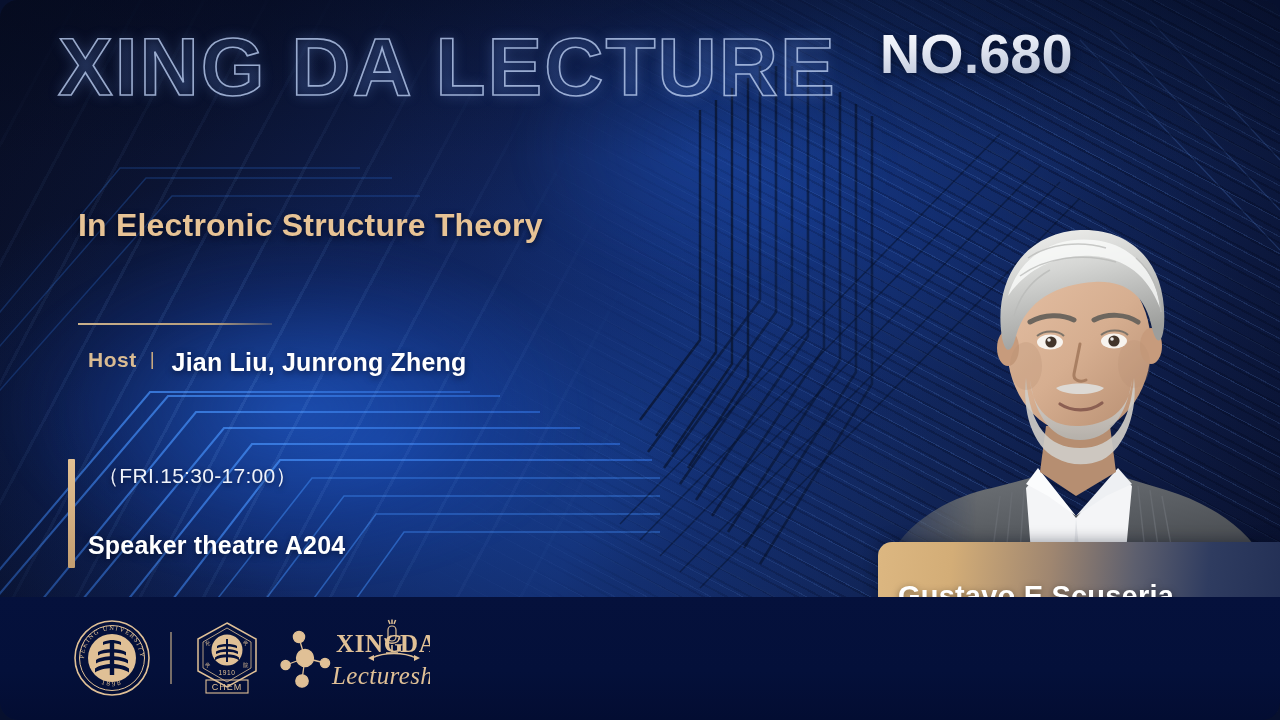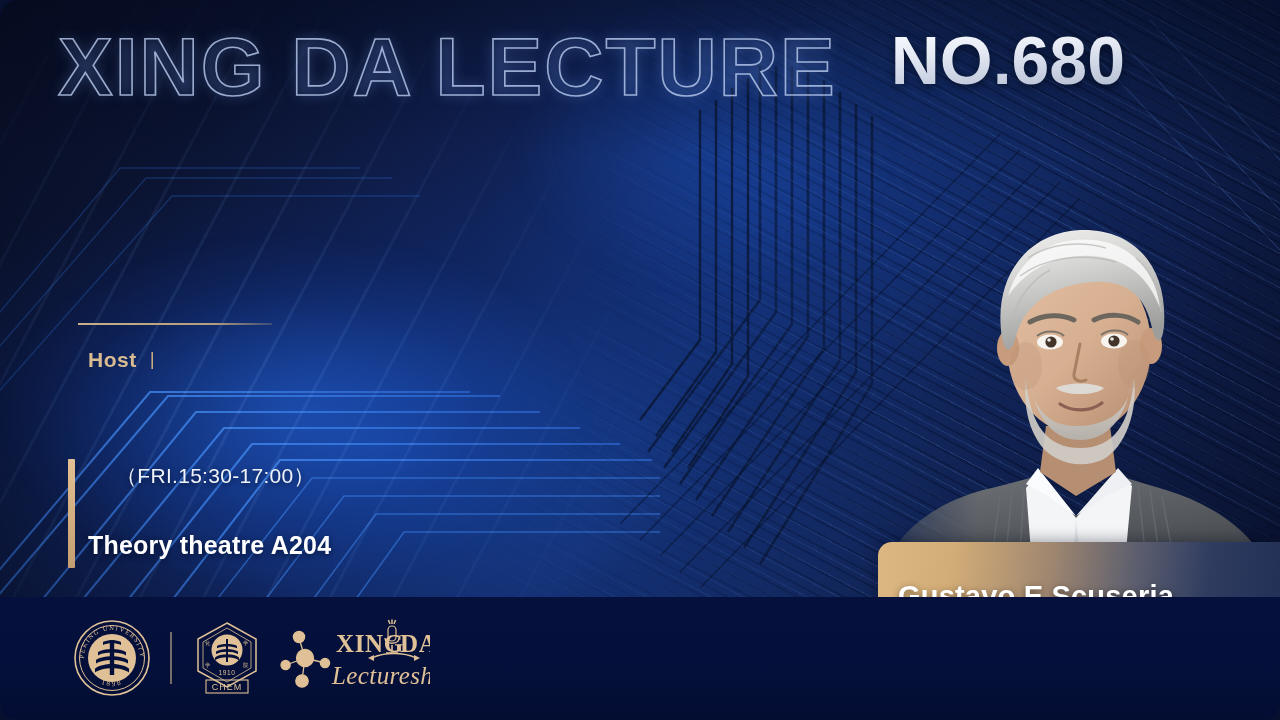--- a/index.html
+++ b/index.html
@@ -70,22 +70,22 @@
   .title-outline {
     font-size:82px; font-weight:bold; letter-spacing:2px;
     color:transparent;
     -webkit-text-stroke:1.6px rgba(186,205,240,0.80);
     text-shadow:0 0 14px rgba(110,150,230,0.30);
     line-height:1;
     white-space:nowrap;
     font-family:"Liberation Sans", sans-serif;
   }
   .title-no {
-    font-size:68px; font-weight:bold; letter-spacing:0px; line-height:1;
-    margin-left:54px; white-space:nowrap;
+    font-size:56px; font-weight:bold; letter-spacing:0px; line-height:1;
+    margin-left:43px; white-space:nowrap;
     background:linear-gradient(176deg, #fbfcff 0%, #e8ecf6 34%, #cfd6e6 62%, #aeb7cc 100%);
     -webkit-background-clip:text; background-clip:text; color:transparent;
     filter:drop-shadow(0 3px 5px rgba(2,6,22,0.6));
     font-family:"Liberation Sans", sans-serif;
   }
 
   
   .lec-title {
     position:absolute; left:78px; top:196px; width:700px;
     font-size:32px; font-weight:bold; line-height:1.85;
@@ -116,21 +116,21 @@
   }
   .date-row {
     position:absolute; left:88px; top:462px;
     display:flex; align-items:baseline;
   }
   .date-main {
     font-size:40px; font-weight:bold; color:#ffffff; letter-spacing:0.5px;
     text-shadow:0 2px 7px rgba(3,8,26,0.6);
   }
   .date-time {
-    font-size:21px; color:#f0f3fa; margin-left:28px; letter-spacing:0.3px;
+    font-size:21px; color:#f0f3fa; margin-left:10px; letter-spacing:0.3px;
     text-shadow:0 2px 5px rgba(3,8,26,0.6);
   }
   .venue {
     position:absolute; left:88px; top:531px;
     font-size:25px; font-weight:bold; color:#ffffff; letter-spacing:0.2px;
     text-shadow:0 2px 6px rgba(3,8,26,0.6);
   }
 
   
   .photo-wrap {
@@ -267,33 +267,35 @@
   <div class="bg-diag-stripes-dark"></div>
   <div class="bg-streak"></div>
   <div class="bg-vignette"></div>
 
   <div class="header">
     <div class="title-outline">XING DA LECTURE</div>
     <div class="title-no">NO.680</div>
   </div>
 
   <div class="lec-title">
+    <div>In Electronic Structure Theory</div>
   </div>
 
   <div class="host-rule"></div>
   <div class="host-row">
     <span class="host-label">Host</span>
     <span class="host-sep">|</span>
+    <span class="host-names">Jian Liu, Junrong Zheng</span>
   </div>
 
   <div class="date-bar"></div>
   <div class="date-row">
     <span class="date-time">（FRI.15:30-17:00）</span>
   </div>
-  <div class="venue">Theory theatre A204</div>
+  <div class="venue">Speaker theatre A204</div>
 
   <div class="photo-wrap">
     <div class="photo-fade">
       <svg width="400" height="420" viewBox="0 0 400 420">
         <defs>
           <linearGradient id="sweater" x1="0" y1="0" x2="0.4" y2="1">
             <stop offset="0%" stop-color="#6f7378"></stop>
               <stop offset="45%" stop-color="#585c61"></stop>
             <stop offset="100%" stop-color="#3a3d42"></stop>
           </linearGradient>

